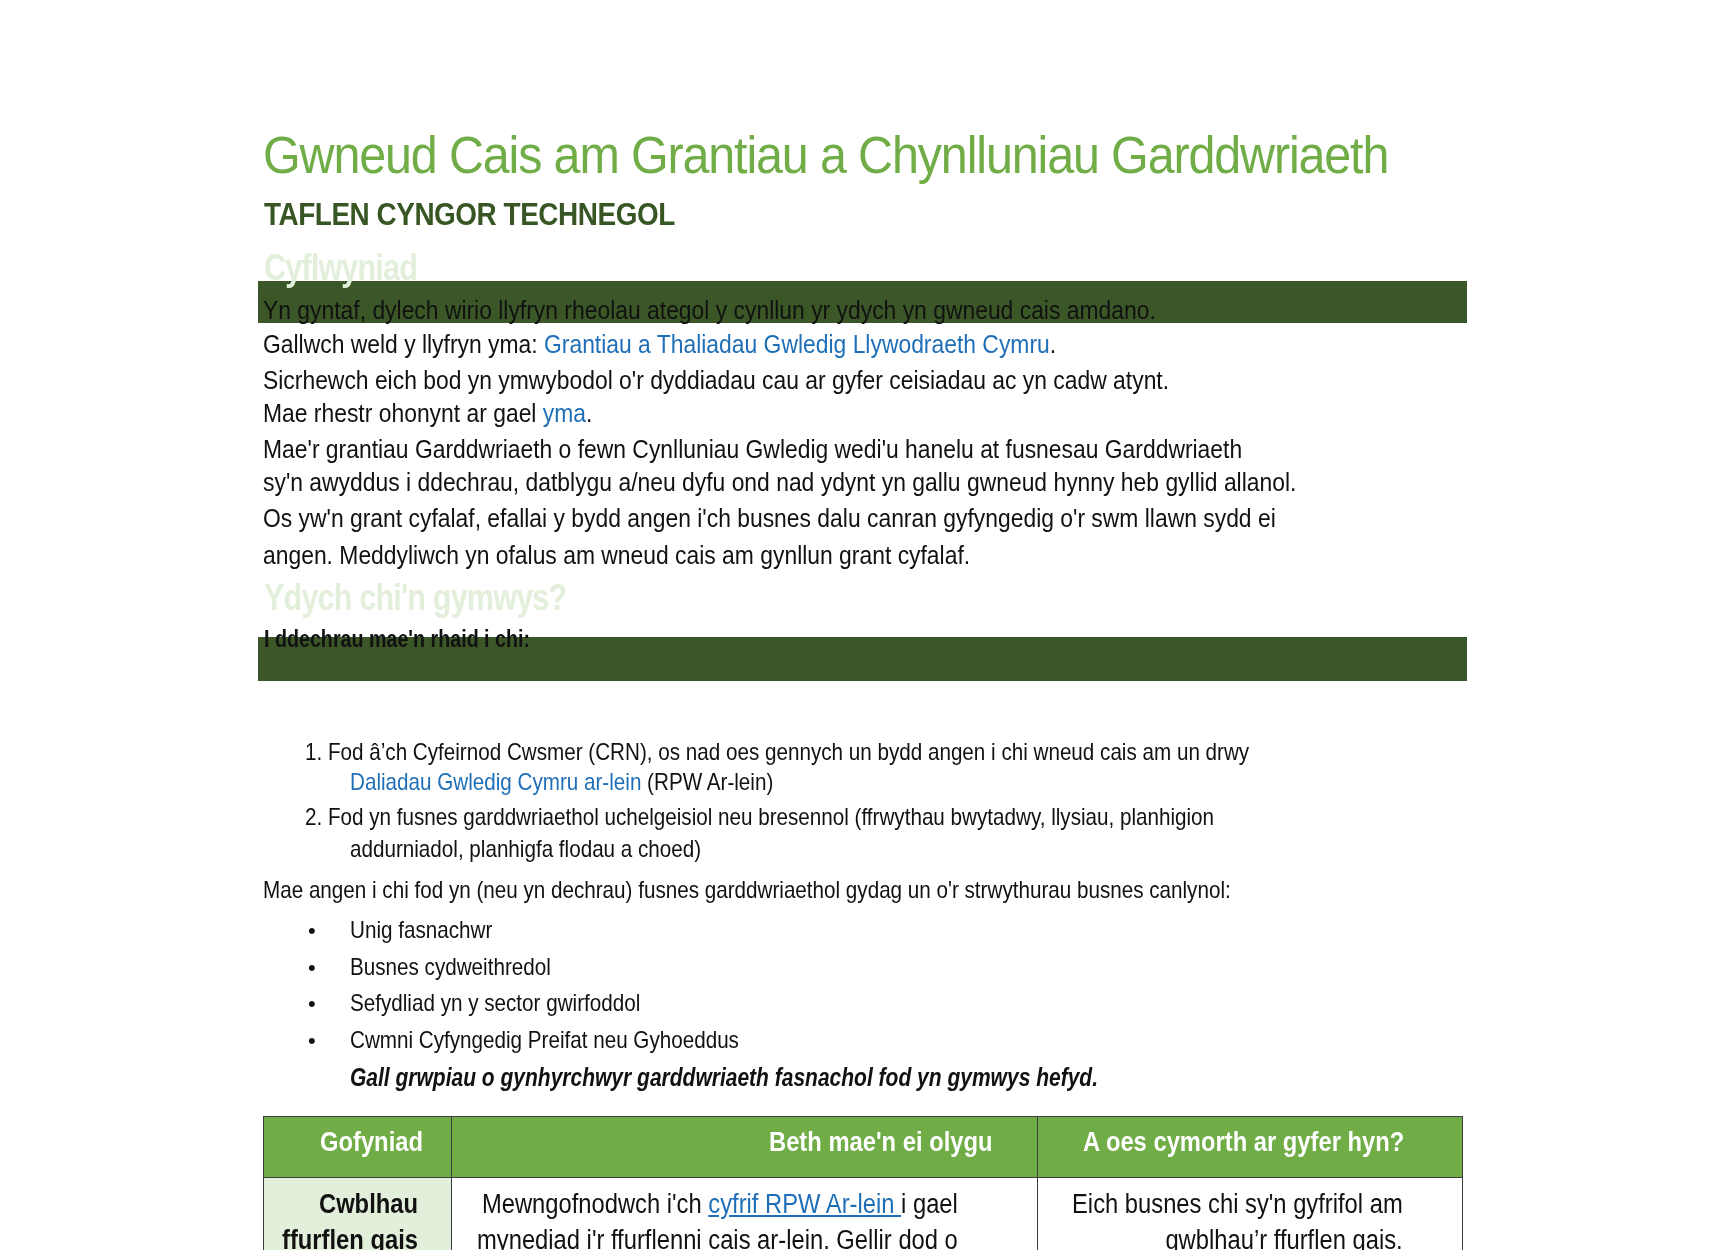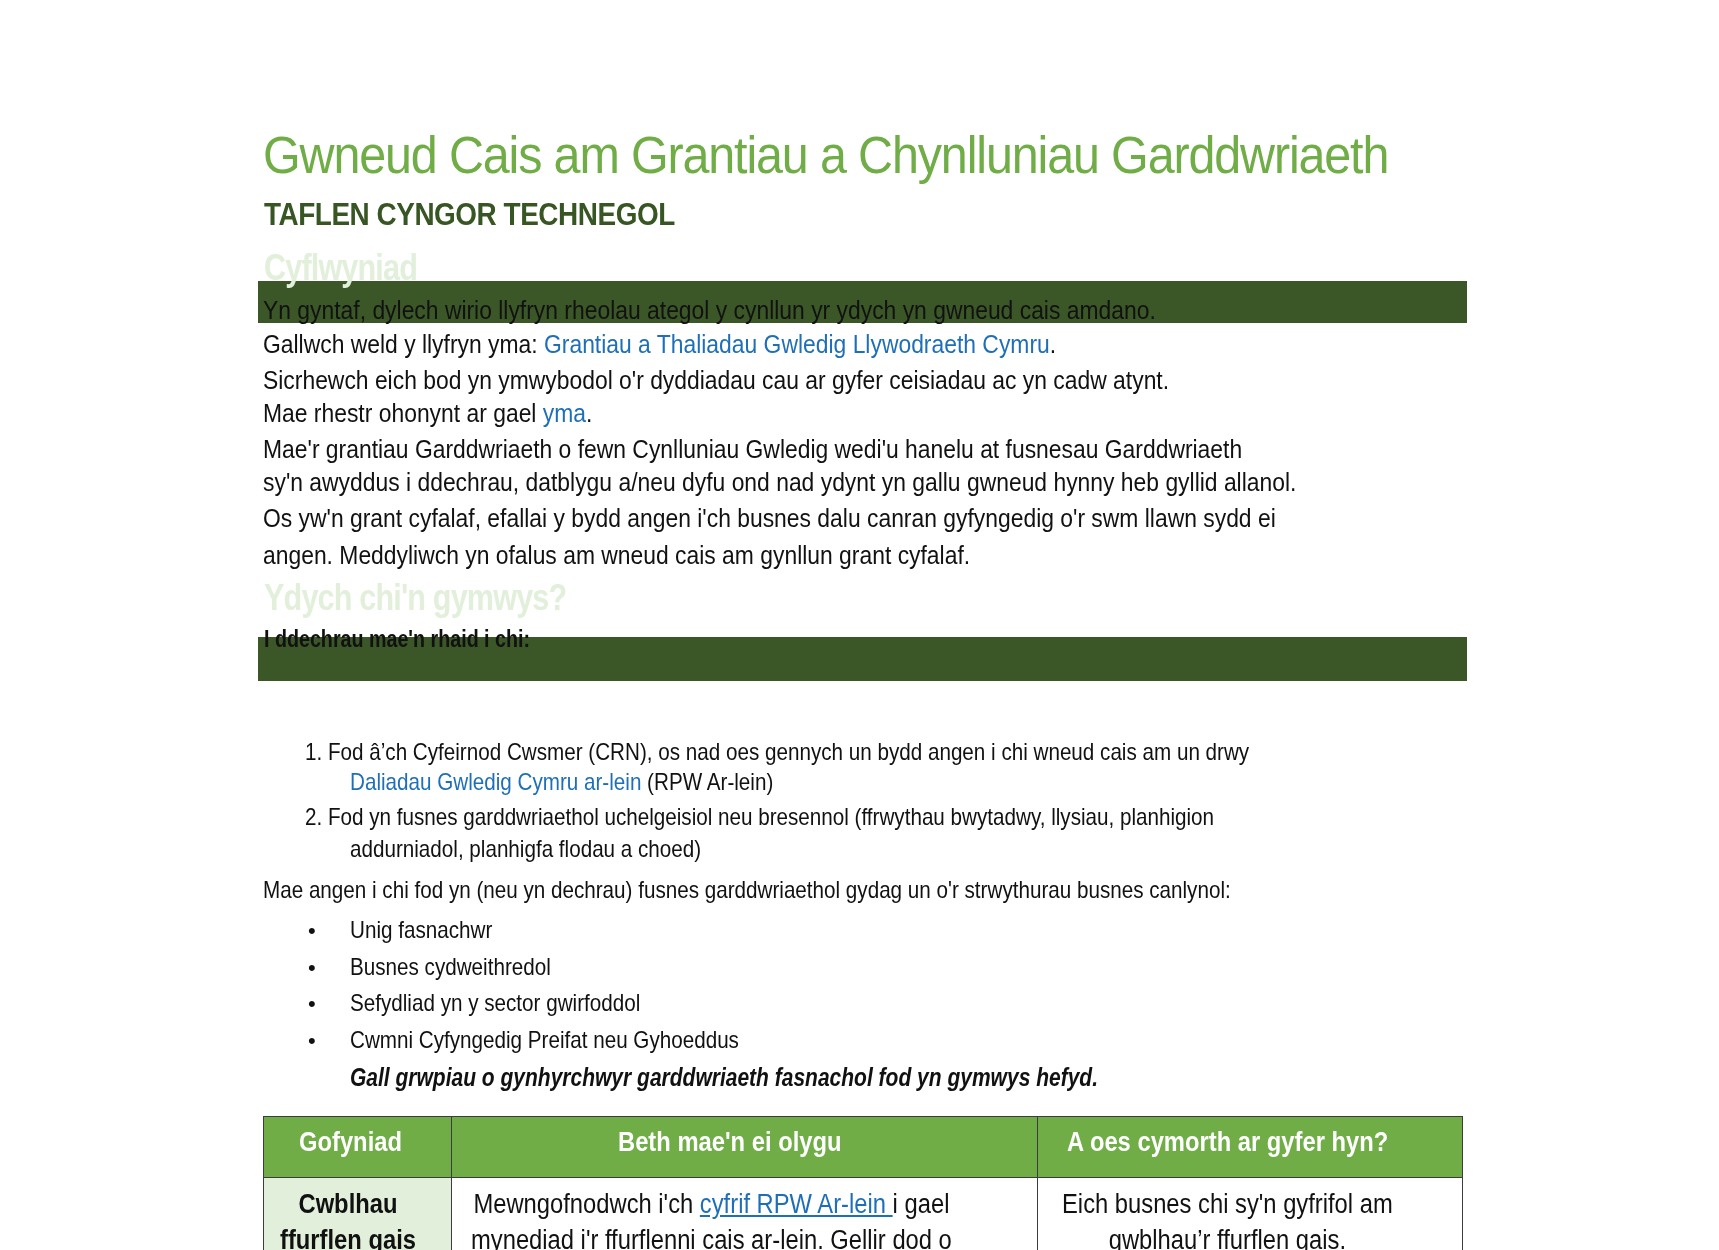--- a/index.html
+++ b/index.html
@@ -11,21 +11,21 @@
   .h2 { font-size:36px; font-weight:bold; color:#e2efda; letter-spacing:-1px; transform-origin:left top; transform:scaleX(0.85); }
   .bar { position:absolute; background:#3b5727; }
   .body-line { font-size:26px; line-height:30px; transform-origin:left top; transform:scaleX(0.88); }
   .link { color:#1f6fb8; }
   .list-line { font-size:24px; line-height:28px; transform-origin:left top; transform:scaleX(0.86); }
   .bold-lead { font-size:24px; font-weight:bold; transform-origin:left top; transform:scaleX(0.82); }
   .bullet { font-size:22px; }
   .italic-note { font-size:25px; font-weight:bold; font-style:italic; transform-origin:left top; transform:scaleX(0.84); }
 
   table.req { position:absolute; left:263px; top:1116px; width:1199px; border-collapse:collapse; table-layout:fixed; }
-  table.req th, table.req td { border:1.5px solid #3c3c3c; vertical-align:top; text-align:center;text-decoration:underline; }
+  table.req th, table.req td { border:1.5px solid #3c3c3c; vertical-align:top; text-align:right;text-decoration:underline; }
   table.req th { background:#70ad47; color:#ffffff; font-size:27px; font-weight:bold; height:50px; padding:10px 14px 0 14px; }
   table.req td { font-size:27px; line-height:36px; padding:8px 14px; }
   table.req td.c1 { background:#e2efda; font-weight:bold; }
   .cell-inner { display:inline-block; transform-origin:left top; transform:scaleX(0.88); white-space:nowrap; }
   .u-link { color:#1f6fb8; text-decoration:underline; }
 </style>
 </head>
 <body>
 
 <div class="abs title">Gwneud Cais am Grantiau a Chynlluniau Garddwriaeth</div>

